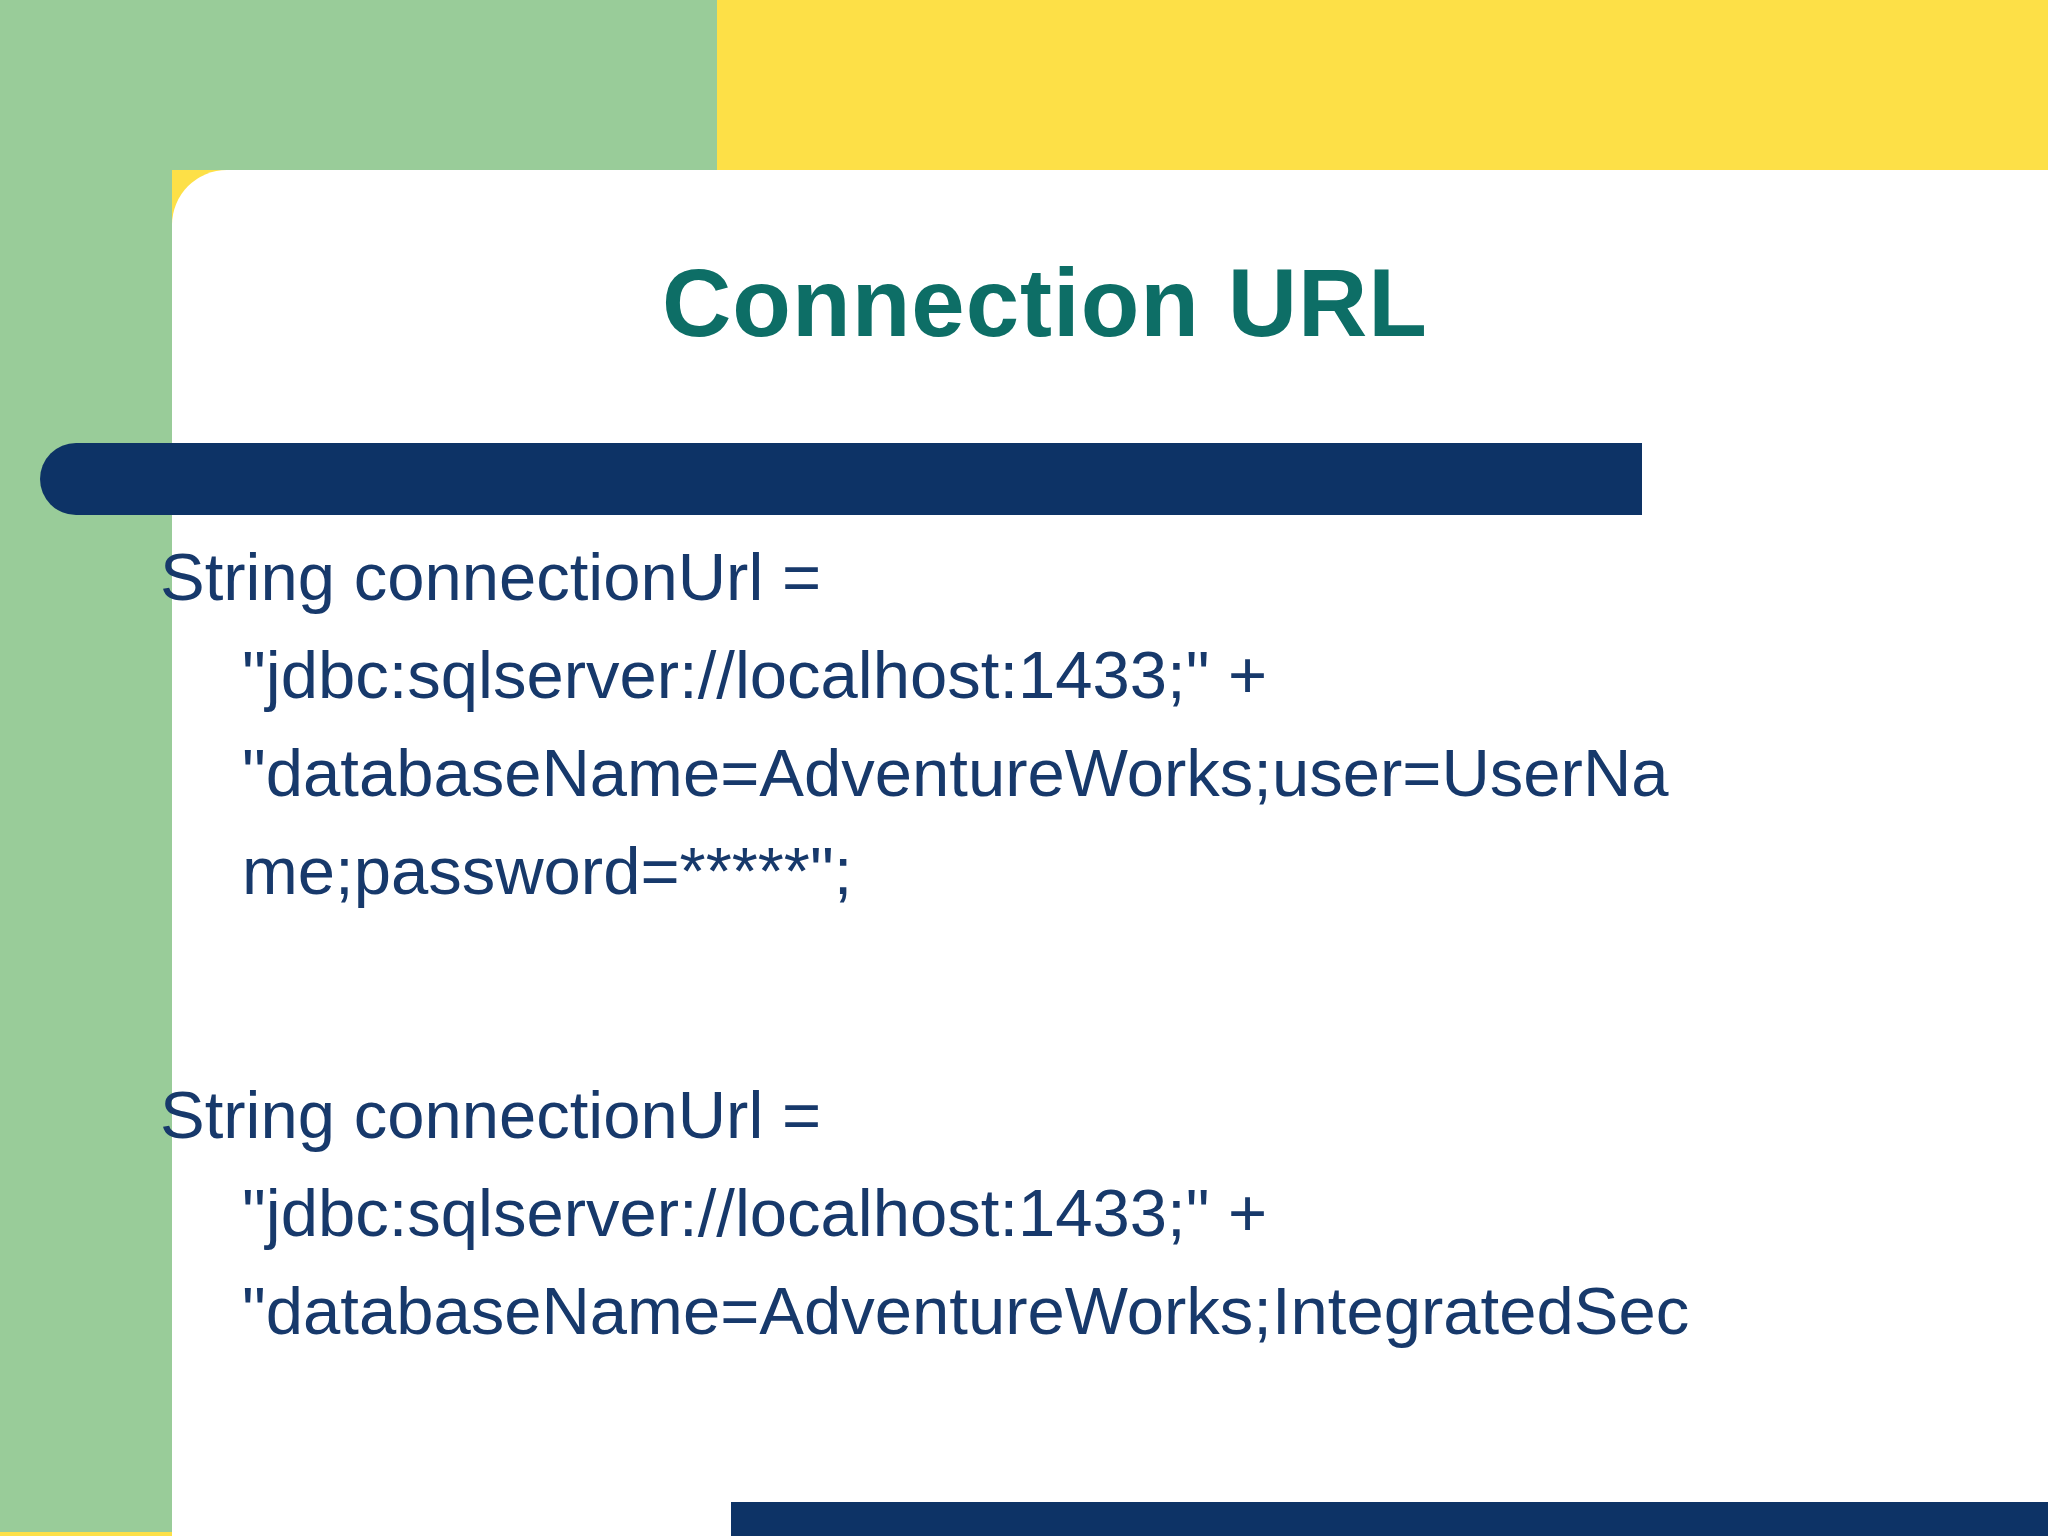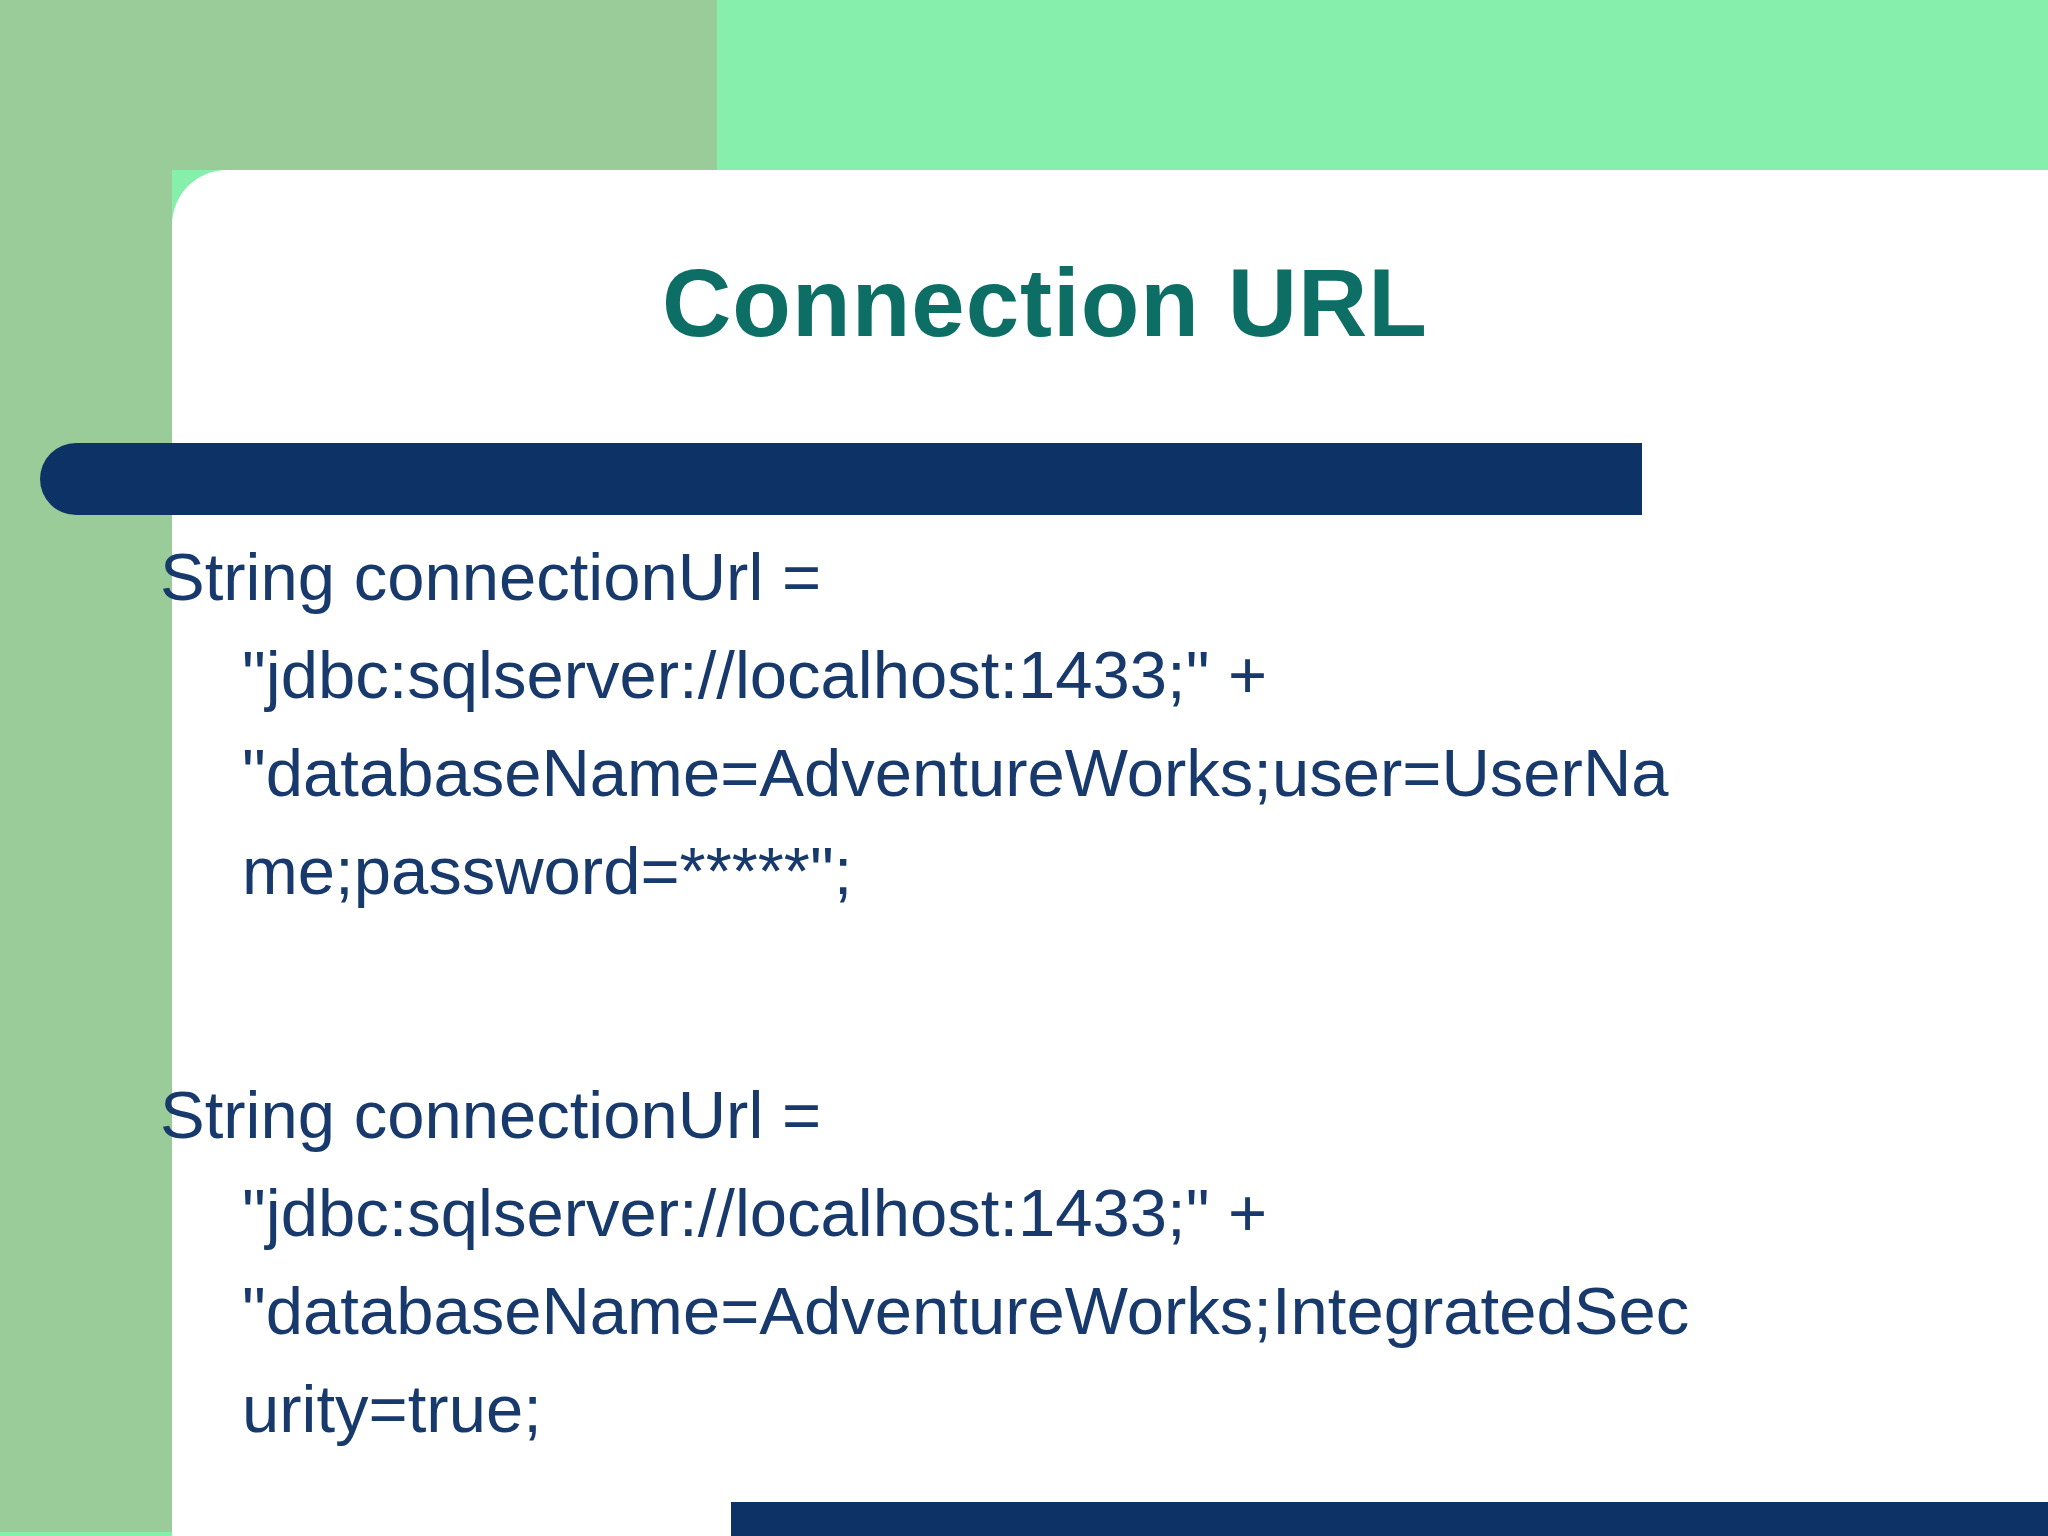--- a/index.html
+++ b/index.html
@@ -4,21 +4,21 @@
 <style>
   html, body {
     margin: 0;
     padding: 0;
     background: #ffffff;
   }
   #slide {
     position: relative;
     width: 2048px;
     height: 1536px;
-    background: #86efac;
+    background: #fde047;
     overflow: hidden;
     font-family: "Liberation Sans", sans-serif;
   }
   .green-band {
     position: absolute;
     left: 0;
     top: 0;
     width: 172px;
     height: 1532px;
     background: #99CC99;
@@ -102,18 +102,17 @@
     <div>String connectionUrl =</div>
     <div>"jdbc:sqlserver://localhost:1433;" +</div>
     <div>"databaseName=AdventureWorks;user=UserNa</div>
     <div>me;password=*****";</div>
   </div>
 
   <div class="code-block" id="code-block-2">
     <div>String connectionUrl =</div>
     <div>"jdbc:sqlserver://localhost:1433;" +</div>
     <div>"databaseName=AdventureWorks;IntegratedSec</div>
-    <div>urity=true;</div>
   </div>
 
   <div class="bottom-accent-bar"></div>
 
 </div>
 
 </body></html>

